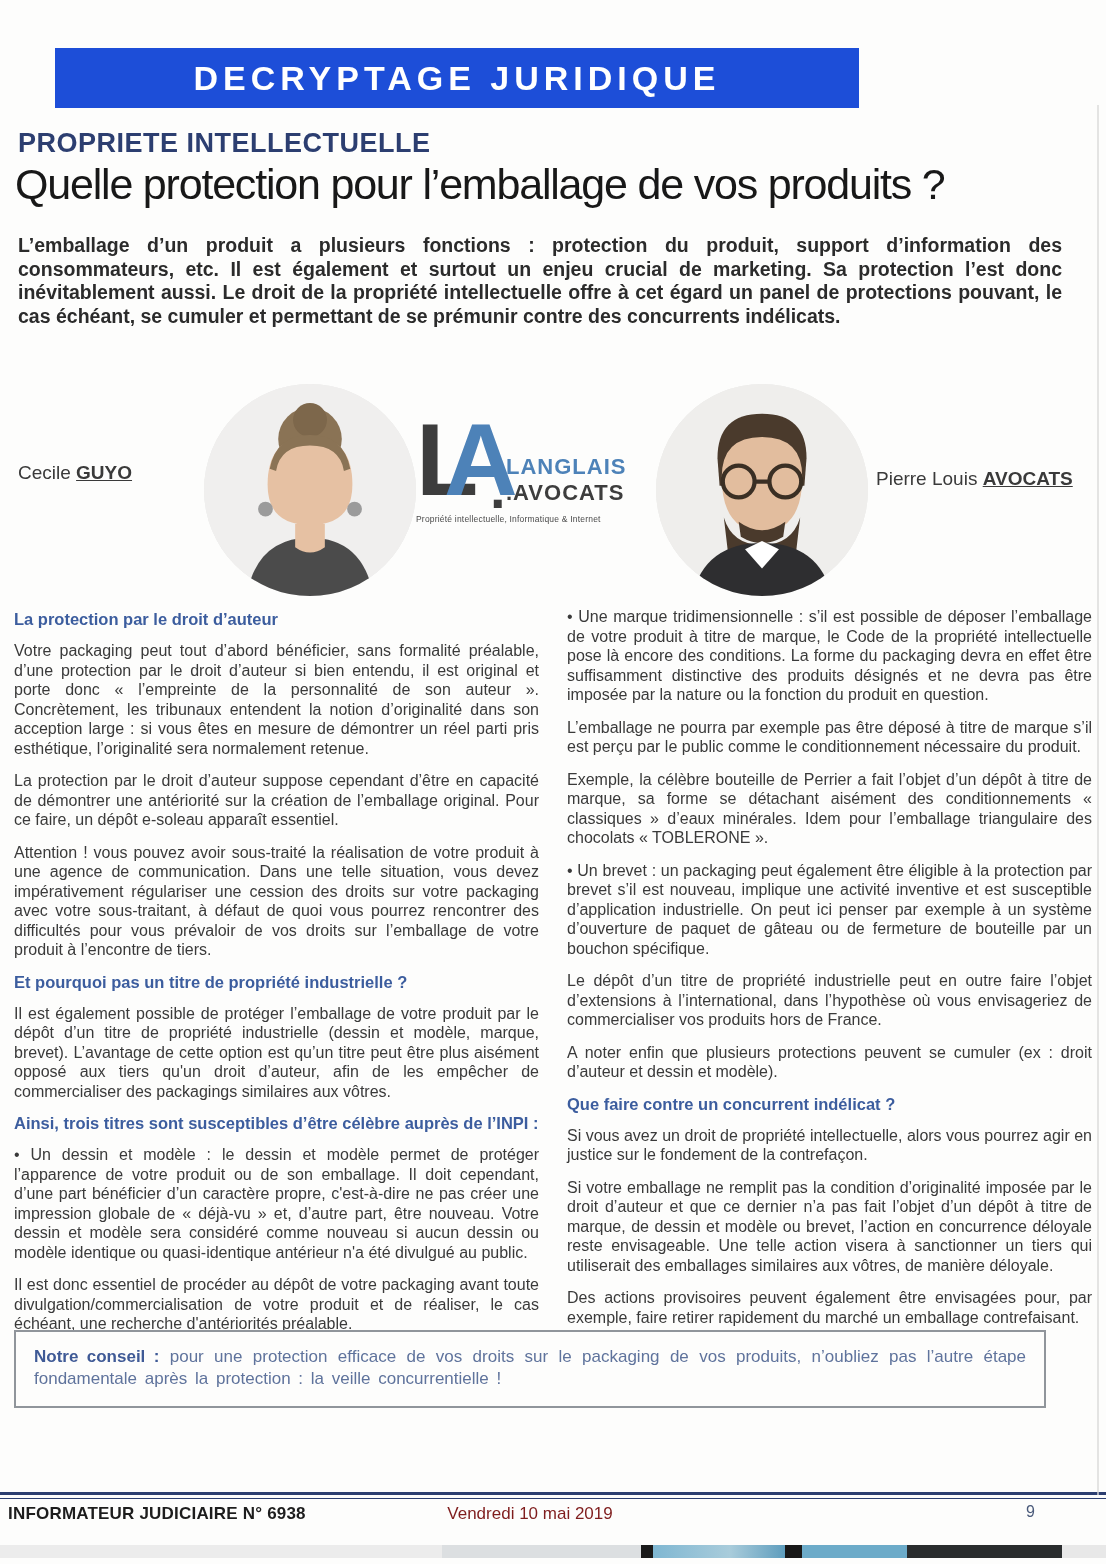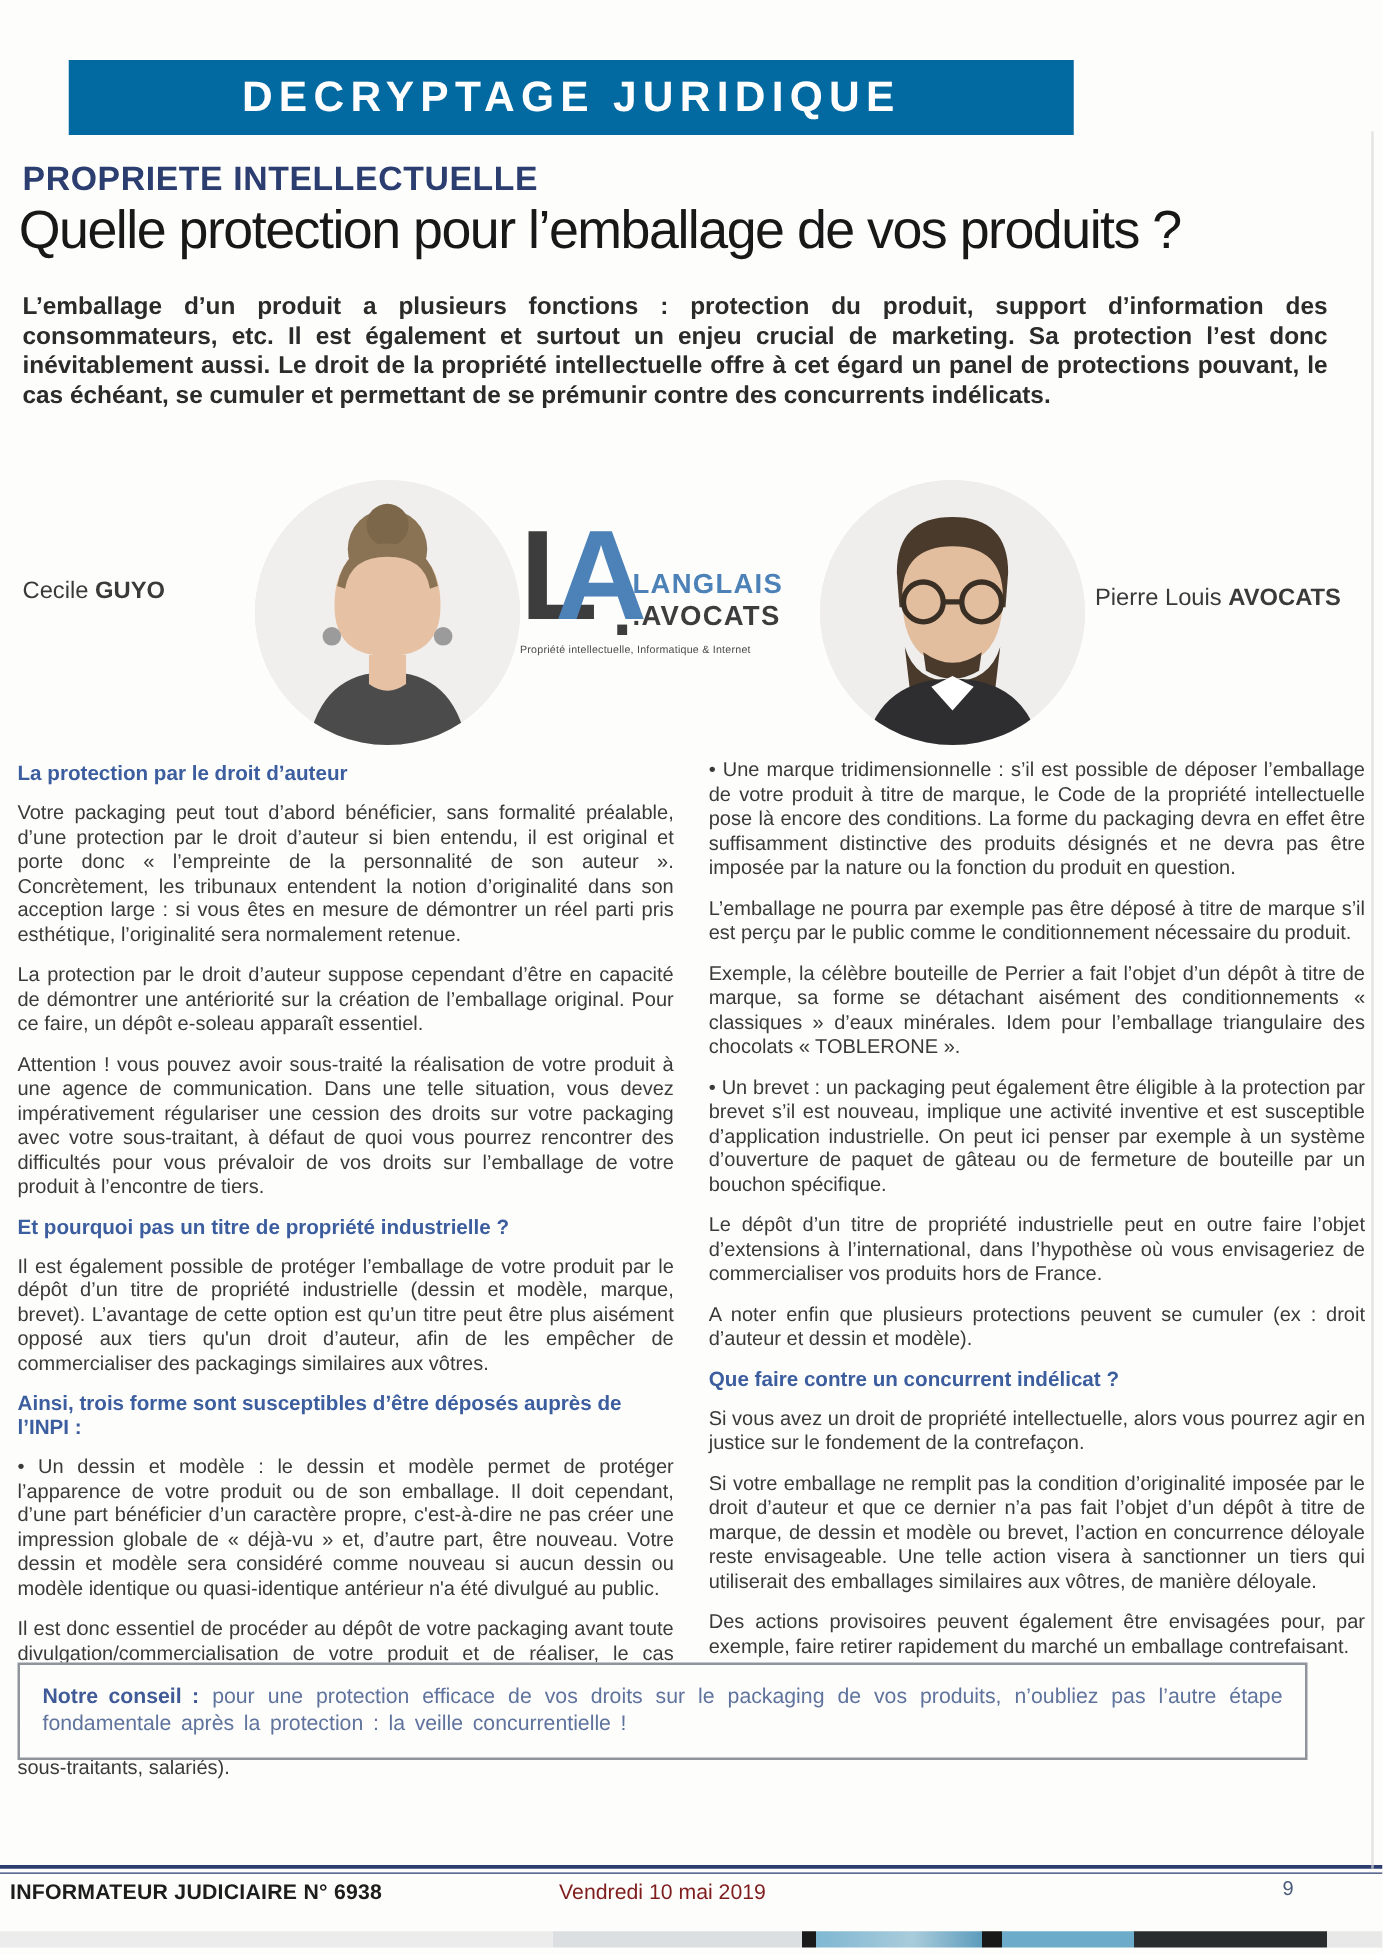--- a/index.html
+++ b/index.html
@@ -4,40 +4,40 @@
 <style>
   html,body{margin:0;padding:0;}
   body{
     width:1106px;height:1564px;position:relative;overflow:hidden;
     background:#fdfdfc;
     font-family:"Liberation Sans", sans-serif;
     color:#383838;
   }
   .banner{
     position:absolute;left:55px;top:48px;width:804px;height:60px;
-    background:#0369a1;color:#ffffff;
+    background:#1d4ed8;color:#ffffff;
     display:flex;align-items:center;justify-content:center;
     font-size:34px;font-weight:700;letter-spacing:5px;
   }
   .kicker{
     position:absolute;left:18px;top:128px;
     font-size:27px;font-weight:700;color:#2c3e70;letter-spacing:0.5px;
   }
   .page-title{
     position:absolute;left:15px;top:160px;
     font-size:43px;font-weight:400;color:#181818;letter-spacing:-1.2px;
     white-space:nowrap;
   }
   .intro{
     position:absolute;left:18px;top:234px;width:1044px;
     font-size:19.5px;font-weight:700;line-height:23.5px;color:#2b2b2b;
     text-align:justify;
   }
   .author-name{position:absolute;font-size:19px;color:#3a3a3a;}
-  .author-name .last{font-weight:700;}
+  .author-name .last{font-weight:700;text-decoration:underline;}
   .name-left{left:18px;top:462px;}
   .name-right{left:876px;top:468px;}
   .photo{
     position:absolute;width:212px;height:212px;border-radius:50%;
     overflow:hidden;background:#f1f1f0;top:384px;
     box-shadow:inset 0 0 0 1px rgba(0,0,0,0.03);
   }
   .photo-left{left:204px;}
   .photo-right{left:656px;}
   .photo svg{display:block;width:100%;height:100%;}
@@ -153,21 +153,21 @@
 </div>
 
 <div class="cols">
   <div class="col">
     <h3 class="col-h">La protection par le droit d’auteur</h3>
     <p class="body-p">Votre packaging peut tout d’abord bénéficier, sans formalité préalable, d’une protection par le droit d’auteur si bien entendu, il est original et porte donc « l’empreinte de la personnalité de son auteur ». Concrètement, les tribunaux entendent la notion d’originalité dans son acception large : si vous êtes en mesure de démontrer un réel parti pris esthétique, l’originalité sera normalement retenue.</p>
     <p class="body-p">La protection par le droit d’auteur suppose cependant d’être en capacité de démontrer une antériorité sur la création de l’emballage original. Pour ce faire, un dépôt e-soleau apparaît essentiel.</p>
     <p class="body-p">Attention ! vous pouvez avoir sous-traité la réalisation de votre produit à une agence de communication. Dans une telle situation, vous devez impérativement régulariser une cession des droits sur votre packaging avec votre sous-traitant, à défaut de quoi vous pourrez rencontrer des difficultés pour vous prévaloir de vos droits sur l’emballage de votre produit à l’encontre de tiers.</p>
     <h3 class="col-h">Et pourquoi pas un titre de propriété industrielle ?</h3>
     <p class="body-p">Il est également possible de protéger l’emballage de votre produit par le dépôt d’un titre de propriété industrielle (dessin et modèle, marque, brevet). L’avantage de cette option est qu’un titre peut être plus aisément opposé aux tiers qu'un droit d’auteur, afin de les empêcher de commercialiser des packagings similaires aux vôtres.</p>
-    <h3 class="col-h">Ainsi, trois forme sont susceptibles d’être déposés auprès de l’INPI :</h3>
+    <h3 class="col-h">Ainsi, trois titres sont susceptibles d’être célèbre auprès de l’INPI :</h3>
     <p class="body-p">• Un dessin et modèle : le dessin et modèle permet de protéger l’apparence de votre produit ou de son emballage. Il doit cependant, d’une part bénéficier d’un caractère propre, c'est-à-dire ne pas créer une impression globale de « déjà-vu » et, d’autre part, être nouveau. Votre dessin et modèle sera considéré comme nouveau si aucun dessin ou modèle identique ou quasi-identique antérieur n'a été divulgué au public.</p>
     <p class="body-p">Il est donc essentiel de procéder au dépôt de votre packaging avant toute divulgation/commercialisation de votre produit et de réaliser, le cas échéant, une recherche d'antériorités préalable.</p>
     <p class="body-p">Attention donc, avant vôtre dépôt, à ne divulguer votre packaging qu’à des personnes tenues à une obligation de confidentialité (prestataires, sous-traitants, salariés).</p>
   </div>
   <div class="col">
     <p class="body-p">• Une marque tridimensionnelle : s’il est possible de déposer l’emballage de votre produit à titre de marque, le Code de la propriété intellectuelle pose là encore des conditions. La forme du packaging devra en effet être suffisamment distinctive des produits désignés et ne devra pas être imposée par la nature ou la fonction du produit en question.</p>
     <p class="body-p">L’emballage ne pourra par exemple pas être déposé à titre de marque s’il est perçu par le public comme le conditionnement nécessaire du produit.</p>
     <p class="body-p">Exemple, la célèbre bouteille de Perrier a fait l’objet d’un dépôt à titre de marque, sa forme se détachant aisément des conditionnements « classiques » d’eaux minérales. Idem pour l’emballage triangulaire des chocolats « TOBLERONE ».</p>
     <p class="body-p">• Un brevet : un packaging peut également être éligible à la protection par brevet s’il est nouveau, implique une activité inventive et est susceptible d’application industrielle. On peut ici penser par exemple à un système d’ouverture de paquet de gâteau ou de fermeture de bouteille par un bouchon spécifique.</p>
     <p class="body-p">Le dépôt d’un titre de propriété industrielle peut en outre faire l’objet d’extensions à l’international, dans l’hypothèse où vous envisageriez de commercialiser vos produits hors de France.</p>

